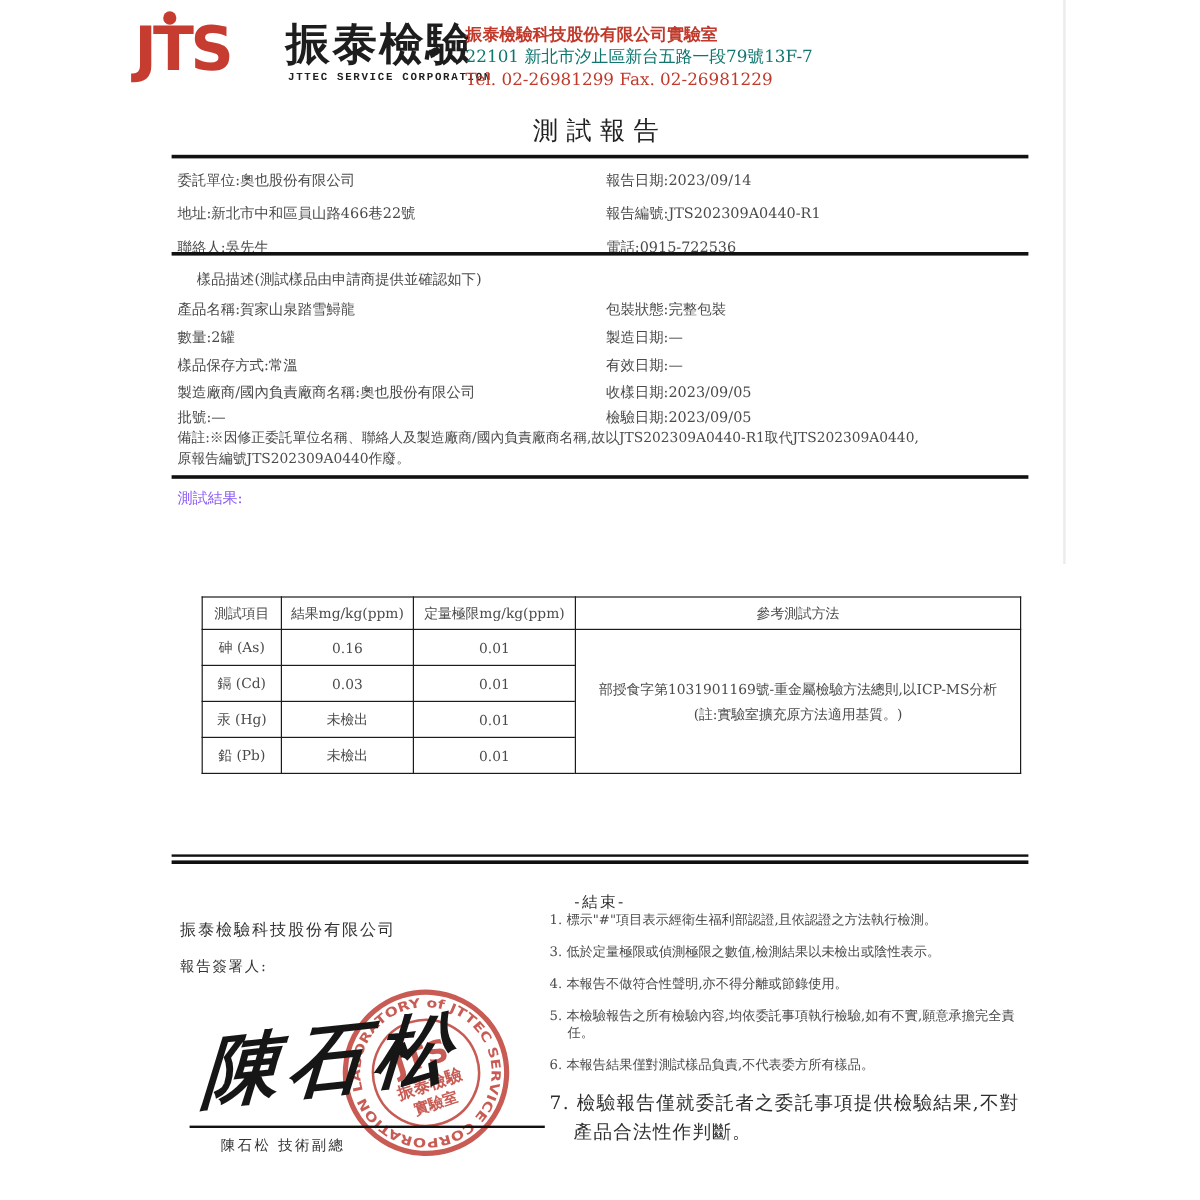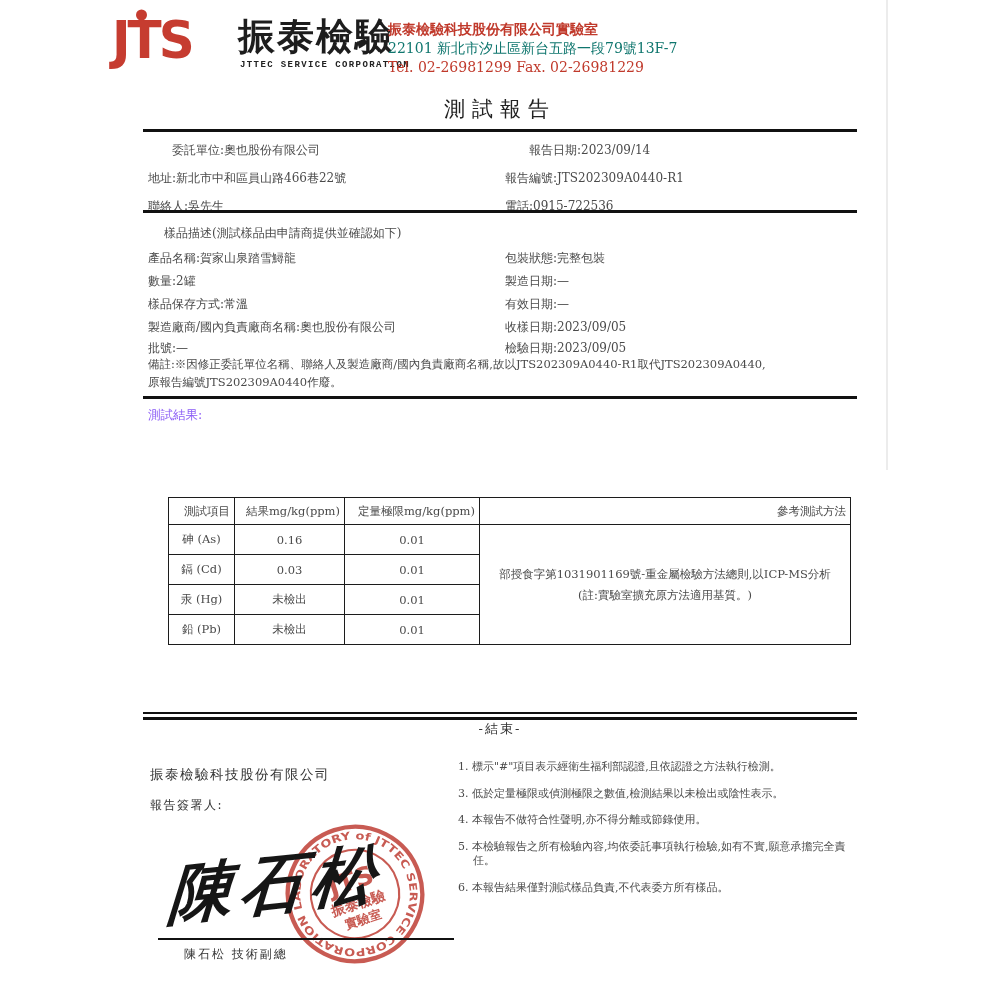--- a/index.html
+++ b/index.html
@@ -33,38 +33,38 @@
   .rule{left:143px;width:714px;background:#111;}
   .r1{top:129px;height:3px;}
   .r2{top:210px;height:3px;}
   .r3{top:396px;height:3px;}
   .r4a{top:712px;height:2px;}
   .r4b{top:717px;height:3px;}
   
   .txt{font-size:12px;color:#4a4a4a;white-space:nowrap;}
   .info-l{left:148px;}
   .info-r{left:505px;text-align:right;}
-  .y142{top:142px;margin-left:24px;} .y170{top:170px;} .y198{top:198px;}
+  .y142{top:142px;} .y170{top:170px;} .y198{top:198px;}
   
   .y225{top:225px;margin-left:16px;} .y250{top:250px;} .y273{top:273px;}
   .y296{top:296px;} .y319{top:319px;} .y340{top:340px;}
   .remark{left:148px;top:355px;width:716px;font-size:11.5px;line-height:18px;color:#4a4a4a;white-space:normal;}
   .results-head{left:148px;top:407px;font-size:12.5px;color:#8b5cf6;}
   
   .tbl{left:168px;top:497px;border-collapse:collapse;table-layout:fixed;}
   .tbl th,.tbl td{
     border:1.6px solid #1c1c1c;font-weight:normal;text-align:center;
     font-size:11.5px;color:#4a4a4a;padding:0 4px;background:#fff;
   }
-  .tbl th{height:26px;text-align:right;}
+  .tbl th{height:26px;}
   .tbl td{height:29px;}
   .c1{width:66px;} .c2{width:110px;} .c3{width:135px;} .c4{width:371px;}
   .method-cell{font-size:11px;line-height:21px;}
   
-  .end-marker{left:0;top:720px;width:1000px;text-align:center;font-size:13px;color:#333;letter-spacing:2px;}
+  .end-marker{left:0;top:743px;width:1000px;text-align:center;font-size:13px;color:#333;letter-spacing:2px;}
   .f-company{left:150px;top:766px;font-size:13.5px;color:#333;letter-spacing:1.5px;}
   .f-signer{left:150px;top:797px;font-size:12px;color:#333;letter-spacing:1.5px;text-align:right;}
   .signature{
     left:168px;top:852px;font-size:64px;color:#161616;font-style:italic;font-weight:700;
     letter-spacing:8px;transform:rotate(-6deg) skewX(-10deg);line-height:1;z-index:5;
     font-family:"DejaVu Serif","Liberation Serif",serif;white-space:nowrap;
   }
   .sig-line{left:158px;top:938px;width:296px;height:2px;background:#111;z-index:6;}
   .sig-name{left:184px;top:946px;font-size:12px;color:#333;letter-spacing:2px;z-index:6;}
   .stamp{left:283px;top:822px;width:144px;height:144px;z-index:4;opacity:0.88;}
@@ -189,13 +189,14 @@
 
 <div class="abs sig-line"></div>
 <div class="abs sig-name">陳石松  技術副總</div>
 
 <div class="abs notes">
   <div class="note">1. 標示"#"項目表示經衛生福利部認證,且依認證之方法執行檢測。</div>
   <div class="note">3. 低於定量極限或偵測極限之數值,檢測結果以未檢出或陰性表示。</div>
   <div class="note">4. 本報告不做符合性聲明,亦不得分離或節錄使用。</div>
   <div class="note">5. 本檢驗報告之所有檢驗內容,均依委託事項執行檢驗,如有不實,願意承擔完全責任。</div>
   <div class="note">6. 本報告結果僅對測試樣品負責,不代表委方所有樣品。</div>
+  <div class="note note-big">7. 檢驗報告僅就委託者之委託事項提供檢驗結果,不對產品合法性作判斷。</div>
 </div>
 
 </body></html>

